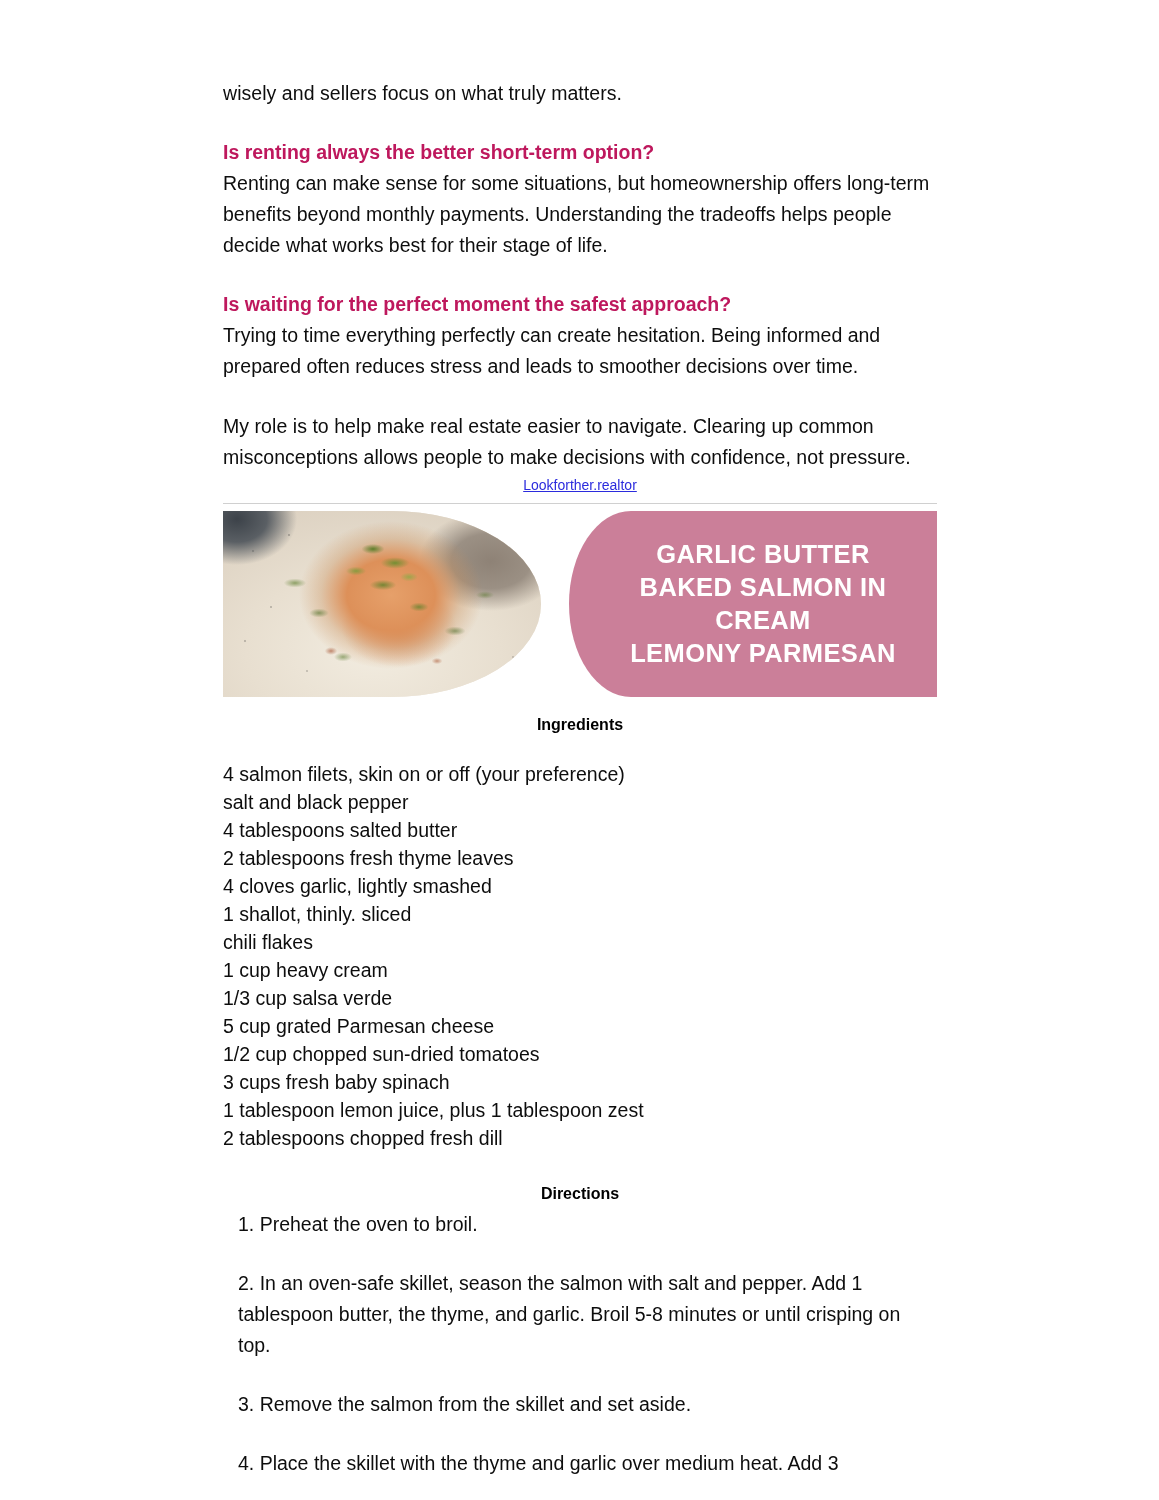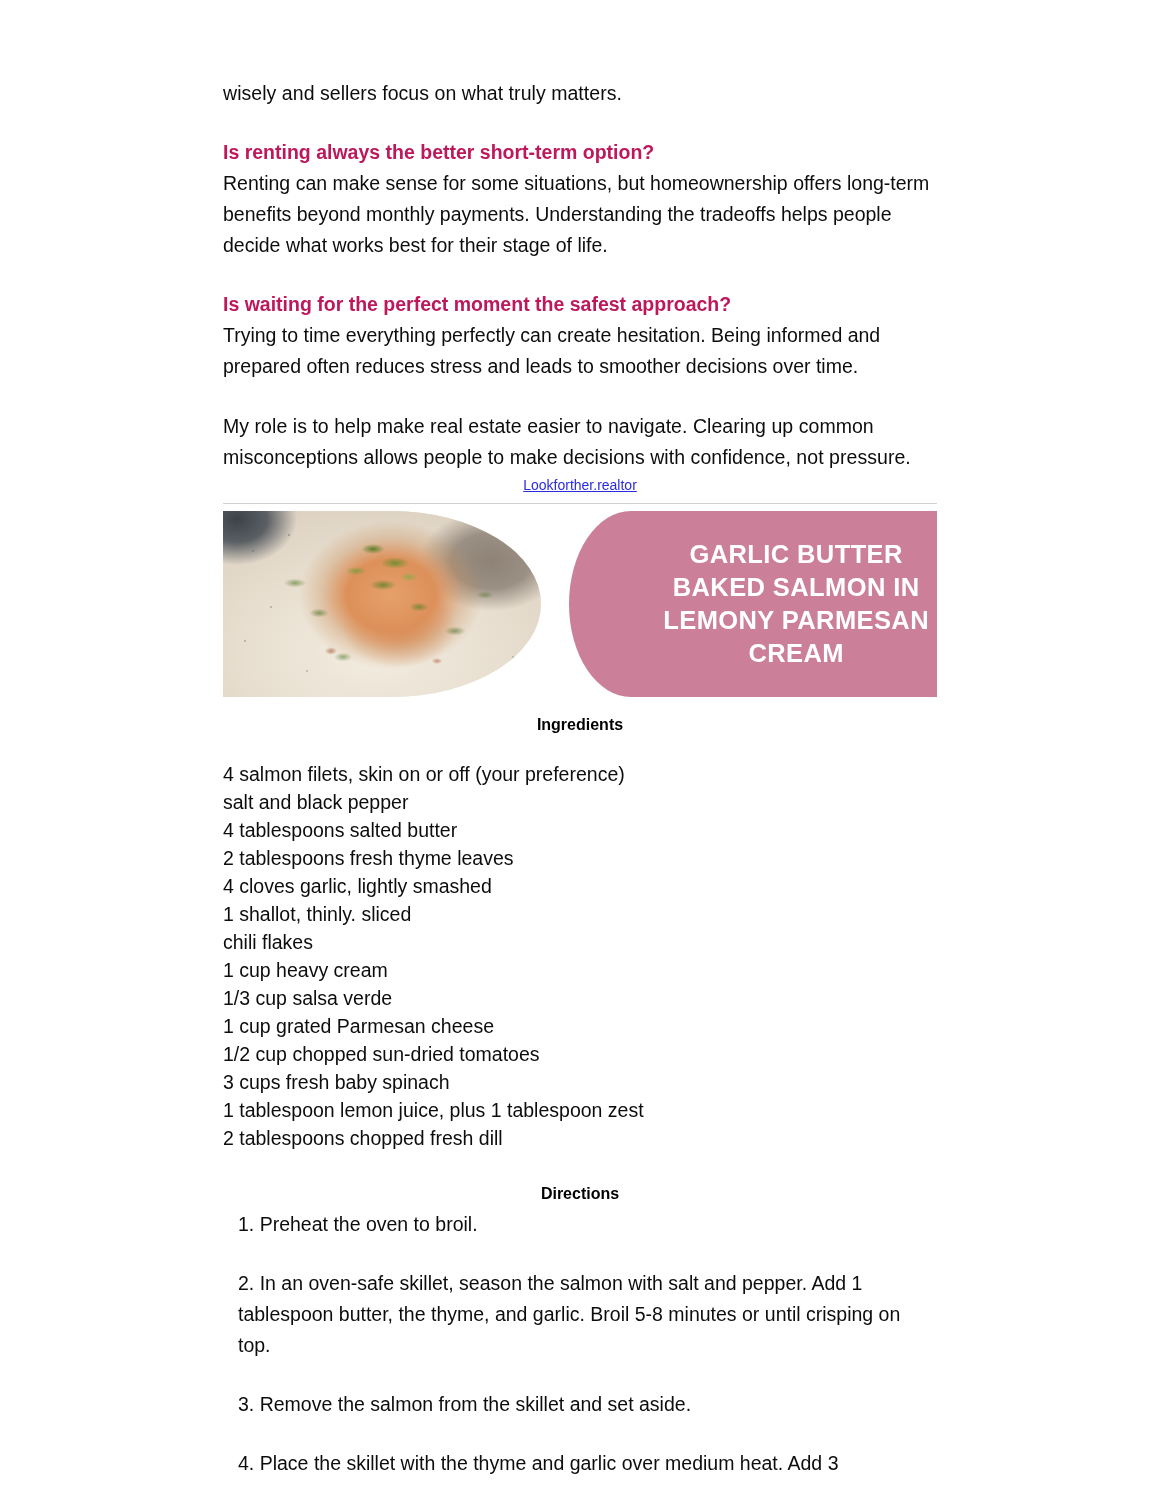--- a/index.html
+++ b/index.html
@@ -141,21 +141,21 @@
   .banner-panel {
     position: absolute;
     right: 0; top: 0;
     width: 368px;
     height: 186px;
     background: #cb7f99;
     border-top-left-radius: 62px 93px;
     border-bottom-left-radius: 62px 93px;
     display: flex;
     align-items: center;
-    justify-content: flex-end;
+    justify-content: center;
   }
   .banner-title {
     color: #ffffff;
     font-family: "Liberation Sans", sans-serif;
     font-weight: bold;
     font-size: 25.5px;
     line-height: 33px;
     letter-spacing: 0.4px;
     text-align: center;
     padding: 0 8px 0 28px;
@@ -222,39 +222,39 @@
     <hr class="hr">
 
     <div class="banner">
       <div class="banner-photo">
         <div class="photo-canvas"></div>
       </div>
       <div class="banner-panel">
         <div class="banner-title">
           <span>Garlic Butter</span>
           <span>Baked Salmon In</span>
+          <span>Cream</span>
           <span>Lemony Parmesan</span>
-          <span>Cream</span>
         </div>
       </div>
     </div>
 
     <h2 class="section-head">Ingredients</h2>
 
     <ul class="ingredients">
       <li>4 salmon filets, skin on or off (your preference)</li>
       <li>salt and black pepper</li>
       <li>4 tablespoons salted butter</li>
       <li>2 tablespoons fresh thyme leaves</li>
       <li>4 cloves garlic, lightly smashed</li>
       <li>1 shallot, thinly. sliced</li>
       <li>chili flakes</li>
       <li>1 cup heavy cream</li>
       <li>1/3 cup salsa verde</li>
-      <li>1 cup grated Parmesan cheese</li>
+      <li>5 cup grated Parmesan cheese</li>
       <li>1/2 cup chopped sun-dried tomatoes</li>
       <li>3 cups fresh baby spinach</li>
       <li>1 tablespoon lemon juice, plus 1 tablespoon zest</li>
       <li>2 tablespoons chopped fresh dill</li>
     </ul>
 
     <h2 class="section-head directions-head">Directions</h2>
 
     <ol class="directions">
       <li>1. Preheat the oven to broil.</li>

